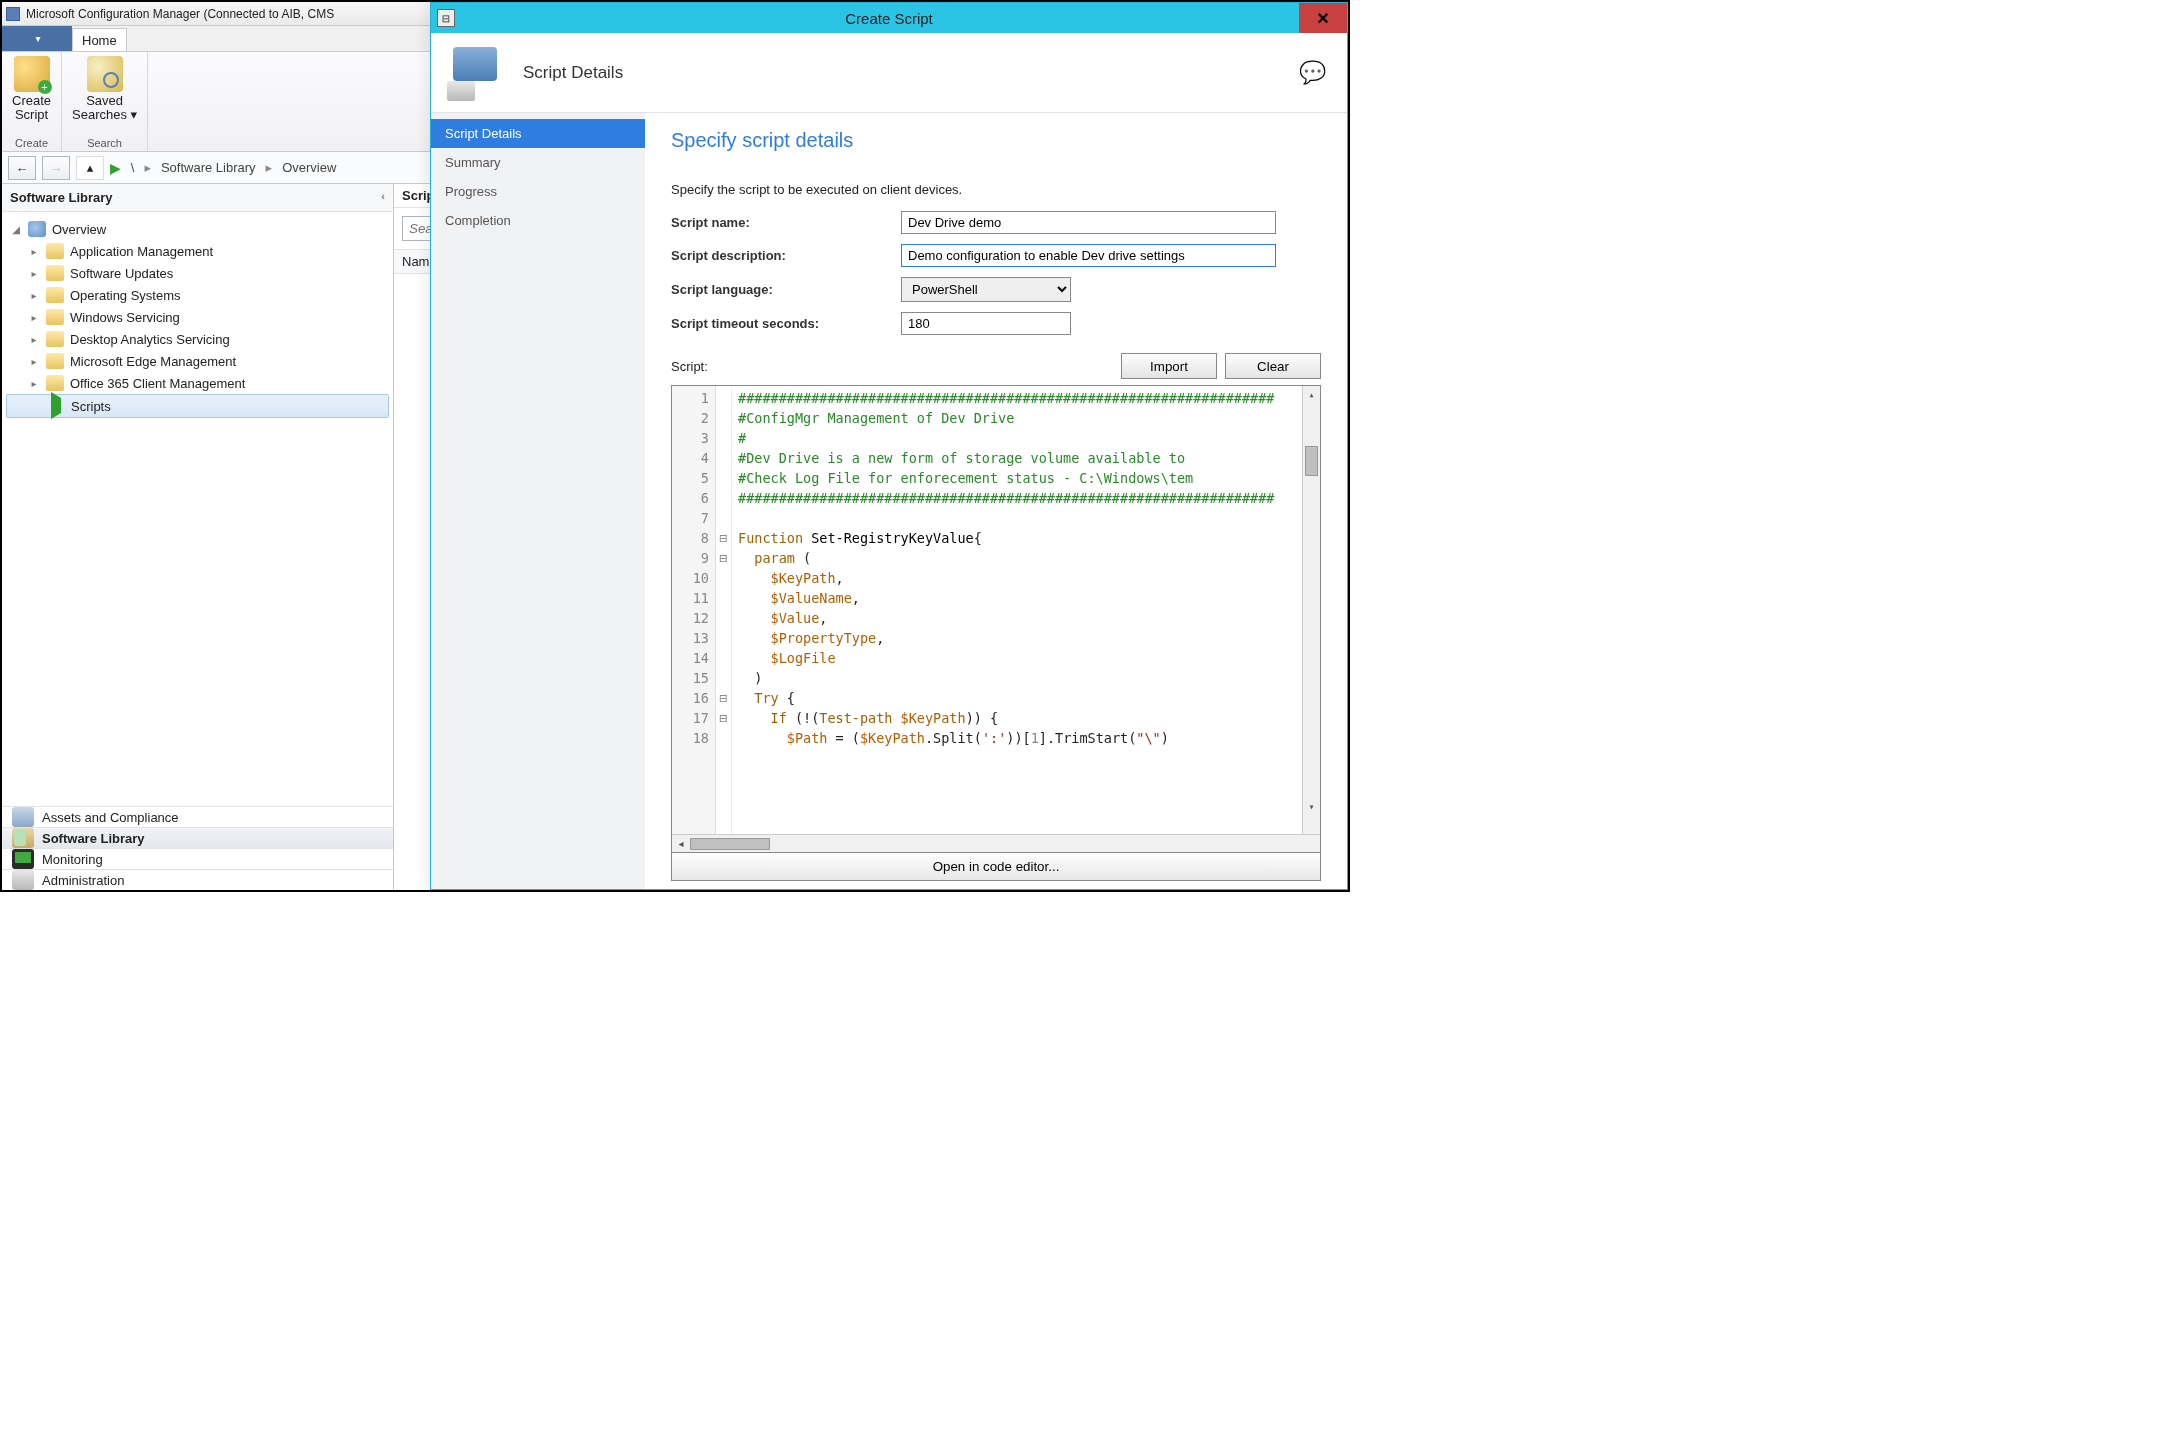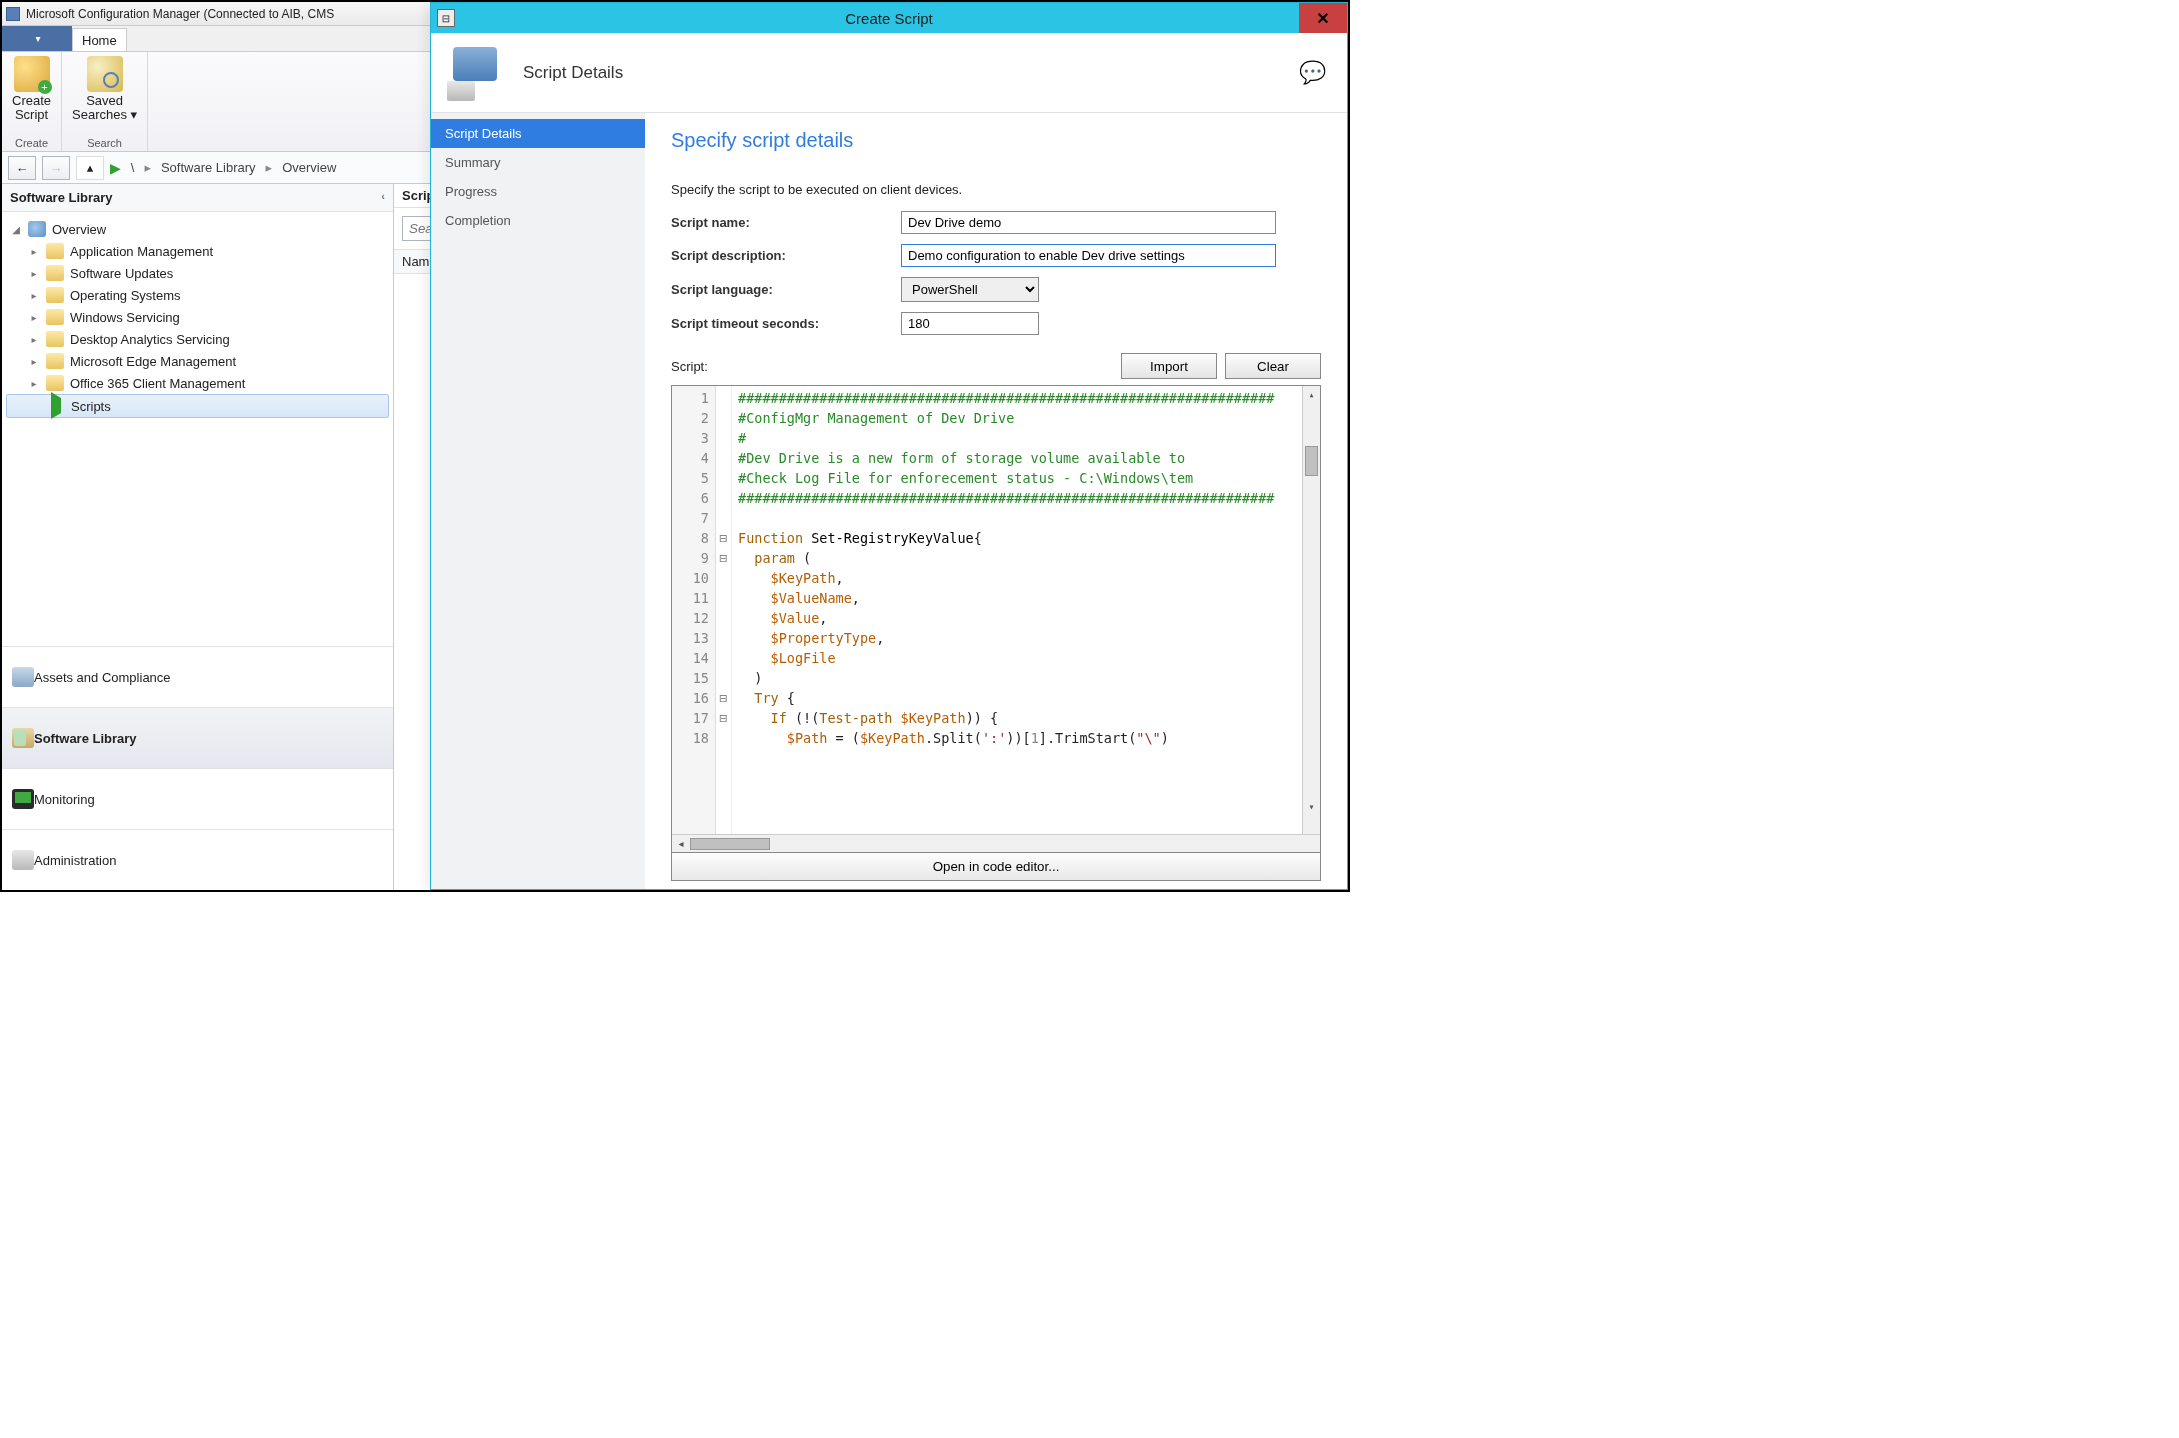--- a/index.html
+++ b/index.html
@@ -40,21 +40,21 @@
 .tree { flex:0 0 auto; padding:6px 4px; }
 .tree-row { display:flex; align-items:center; padding:3px 4px; gap:6px; cursor:pointer; border-radius:2px; }
 .tree-row.selected { background:linear-gradient(#e8f1fb,#d7e6f6); border:1px solid #a9c7e8; }
 .tree-toggle { width:12px; color:#777; font-size:10px; text-align:center; }
 .tree-ico { width:18px; height:16px; }
 .ico-overview { background:radial-gradient(circle at 40% 40%, #a8c8e8,#5a8fc8); border-radius:3px; }
 .ico-folder { background:linear-gradient(#ffe9a8,#e8c462); border-radius:2px; }
 .ico-scripts { width:0;height:0; border-left:10px solid #2fa12f; border-top:6px solid transparent; border-bottom:6px solid transparent; margin-left:4px; }
 
 .nav-stack { margin-top:auto; }
-.nav-stack .ns-item { display:flex; align-items:center; gap:0; padding:20px 10px; border-top:1px solid #e0e2e8; cursor:pointer; }
+.nav-stack .ns-item { display:flex; align-items:center; gap:8px; padding:0 10px; border-top:1px solid #e0e2e8; cursor:pointer; }
 .nav-stack .ns-item.active { background:linear-gradient(#f1f3f6,#e4e7ed); font-weight:600; }
 .ns-ico { width:22px; height:20px; border-radius:3px; }
 .ns-assets { background:linear-gradient(#c8d8e8,#8aa8c8); }
 .ns-swlib { background:linear-gradient(#e8d8a8,#c8a862); position:relative; }
 .ns-swlib::after{content:"";position:absolute;left:2px;top:2px;right:8px;bottom:2px;background:#b8e0b8;border-radius:2px;}
 .ns-monitor { background:#2a2a2a; position:relative; }
 .ns-monitor::after{content:"";position:absolute;left:3px;right:3px;top:3px;bottom:6px;background:#3faa3f;}
 .ns-admin { background:linear-gradient(#e8e8e8,#b8b8b8); }
 .ns-comm { background:radial-gradient(circle,#88c888,#3a9a3a); border-radius:50%; }
 
@@ -80,21 +80,21 @@
 .wizard-nav { width:214px; background:#f1f2f4; padding-top:6px; }
 .wizard-nav .step { padding:7px 14px; color:#555; cursor:pointer; }
 .wizard-nav .step.active { background:#2f7de0; color:#fff; }
 
 .wizard-page { flex:1; padding:16px 26px 8px; overflow:hidden; display:flex; flex-direction:column; }
 .wizard-page h3 { color:#2f7de0; font-size:20px; font-weight:400; margin-bottom:30px; }
 .form-row { display:flex; align-items:center; margin-bottom:10px; }
 .form-row label { width:230px; color:#333;font-weight:bold; }
 .form-row input[type=text], .form-row select { border:1px solid #888; padding:3px 6px; font-size:13px; }
 .form-row .w375 { width:375px; }
-.form-row .w170 { width:138px; }
+.form-row .w170 { width:170px; }
 .form-row.desc input { border:1px solid #2f7de0; }
 
 .script-bar { display:flex; align-items:center; margin-top:8px; }
 .script-bar .sp { flex:1; }
 .script-bar button { width:96px; height:26px; margin-left:8px; border:1px solid #888; background:linear-gradient(#fdfdfd,#e4e4e4); cursor:pointer; }
 
 .editor-wrap { flex:1; border:1px solid #888; margin-top:6px; display:flex; flex-direction:column; position:relative; background:#fff; overflow:hidden; }
 .editor { flex:1; display:flex; overflow:hidden; font-family: Consolas, monospace; font-size:13.5px; line-height:20px; }
 .gutter { width:44px; background:#f5f5f5; border-right:1px solid #ddd; text-align:right; padding:2px 6px 2px 2px; color:#888; }
 .foldcol { width:16px; background:#fff; border-right:1px solid #eee; color:#888; text-align:center; padding-top:2px; }

